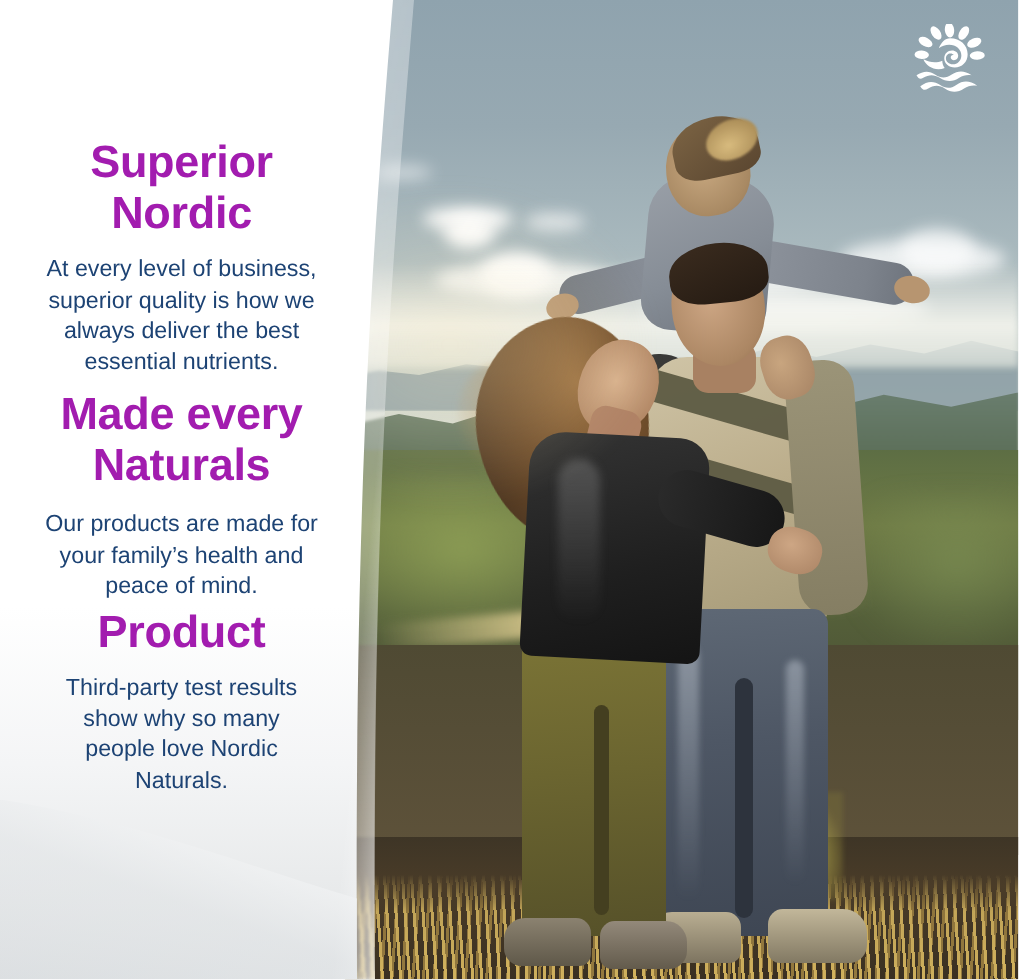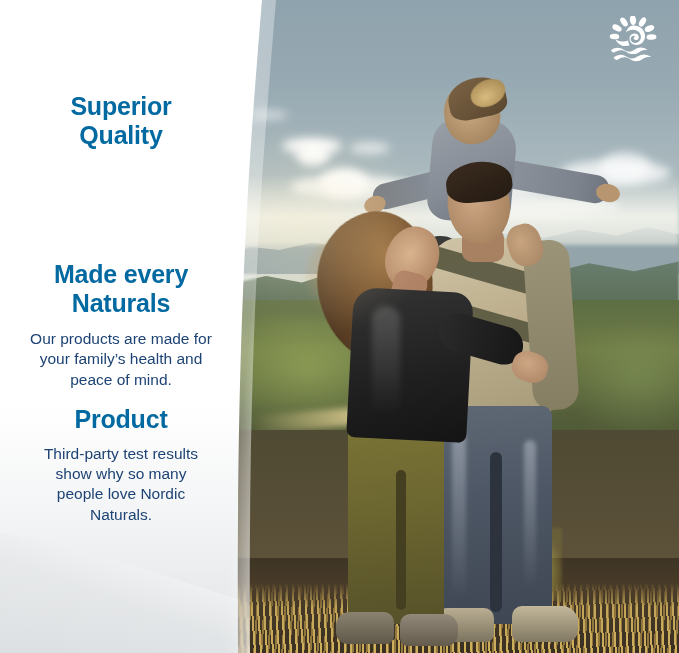--- a/index.html
+++ b/index.html
@@ -376,24 +376,24 @@
 
   
   .text-col {
     position: absolute;
     left: 0; top: 0;
     width: 248px; height: 653px;
   }
   .block { position: absolute; width: 214px; left: 14px; text-align: center; }
   .block h2 {
     margin: 0 0 10px 0;
-    font-size: 25px;
+    font-size: 30px;
     line-height: 1.14;
     font-weight: bold;
-    color: #0369a1;
+    color: #a21caf;
     letter-spacing: -0.2px;
   }
   .block p {
     margin: 0;
     font-size: 15.5px;
     line-height: 1.32;
     color: #1d4374;
   }
   .block.b1 { top: 92px; }
   .block.b2 { top: 260px; }
@@ -483,22 +483,23 @@
   <div class="panel-glass"></div>
   <div class="panel-white"></div>
   <div class="panel-edge-hl"></div>
   <div class="panel-sheen-bottom"></div>
 
   <div class="text-col">
 
     <div class="block b1">
       <h2>
         <span>Superior</span><br>
-        <span>Quality</span>
+        <span>Nordic</span>
       </h2>
+      <p>At every level of business, superior quality is how we always deliver the best essential nutrients.</p>
     </div>
 
     <div class="block b2">
       <h2>
         <span>Made every</span><br>
         <span>Naturals</span>
       </h2>
       <p>Our products are made for your family’s health and peace of mind.</p>
     </div>
 

